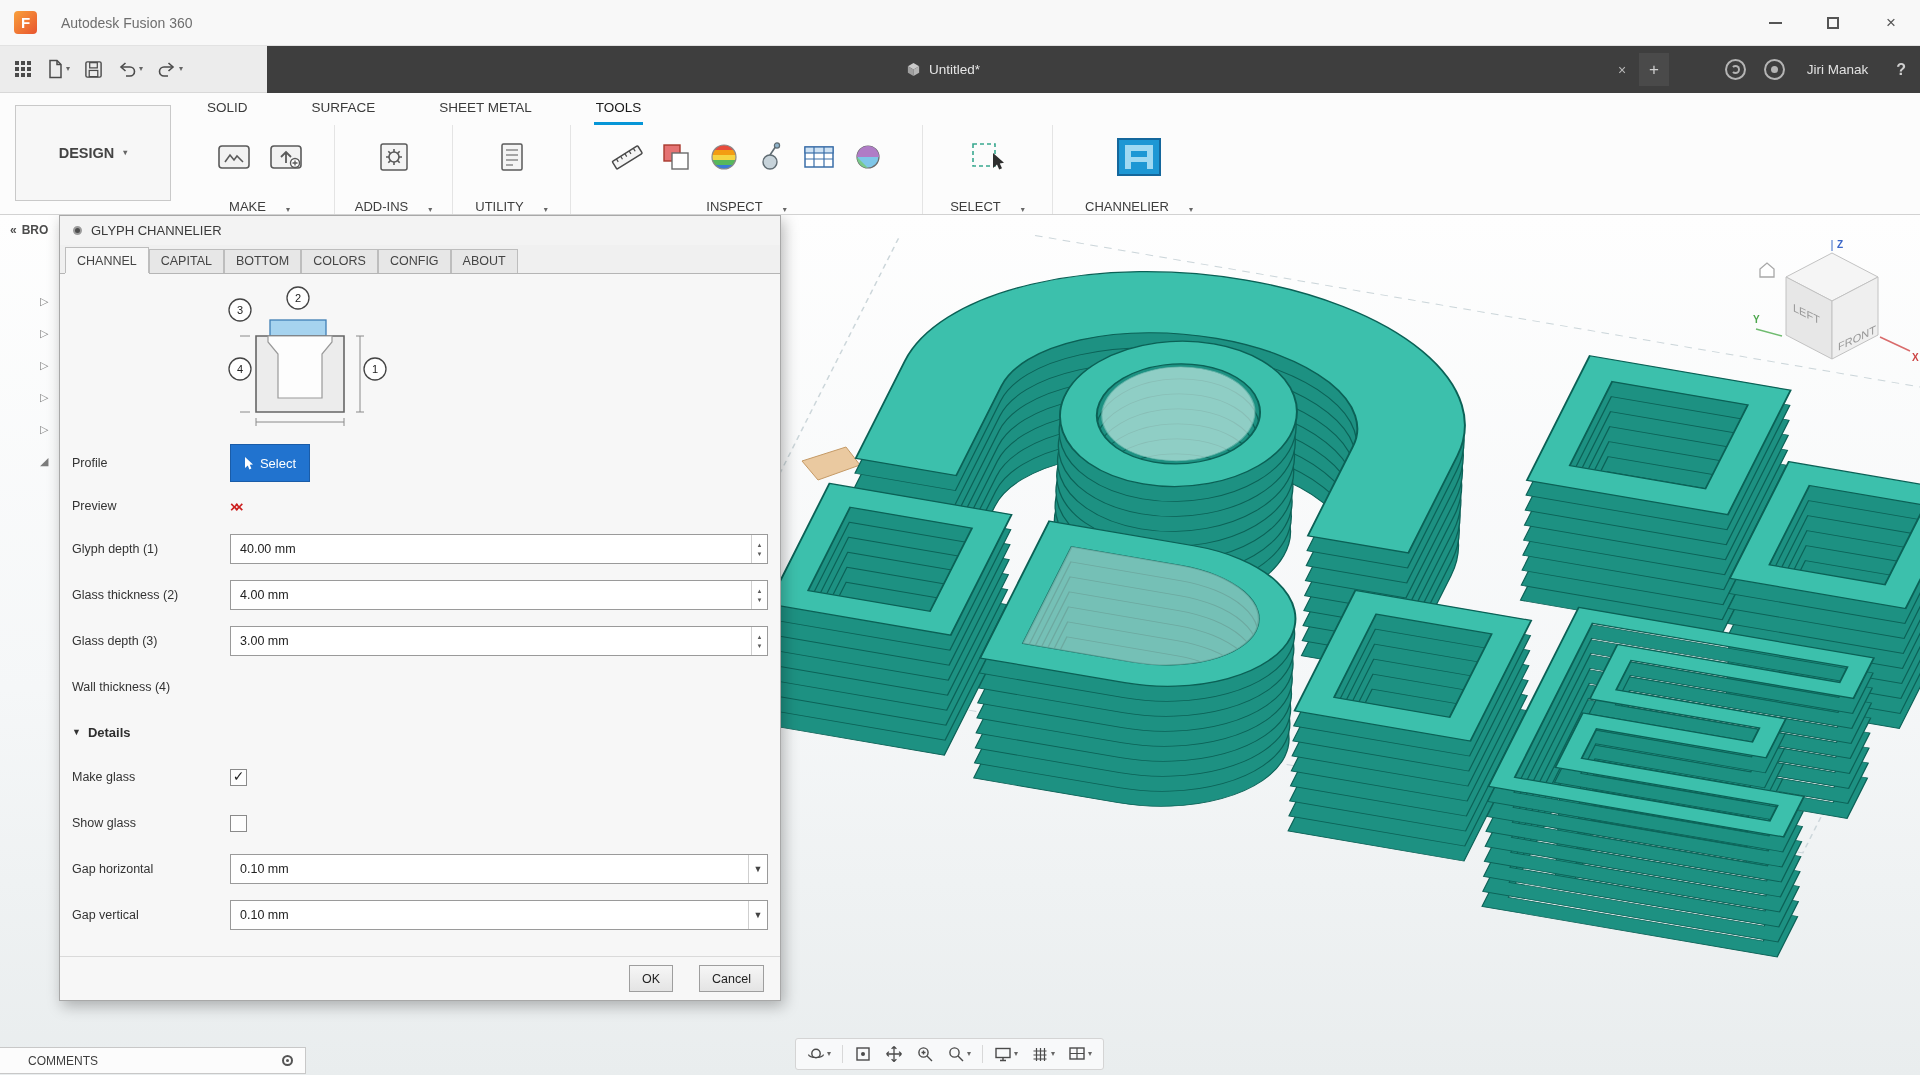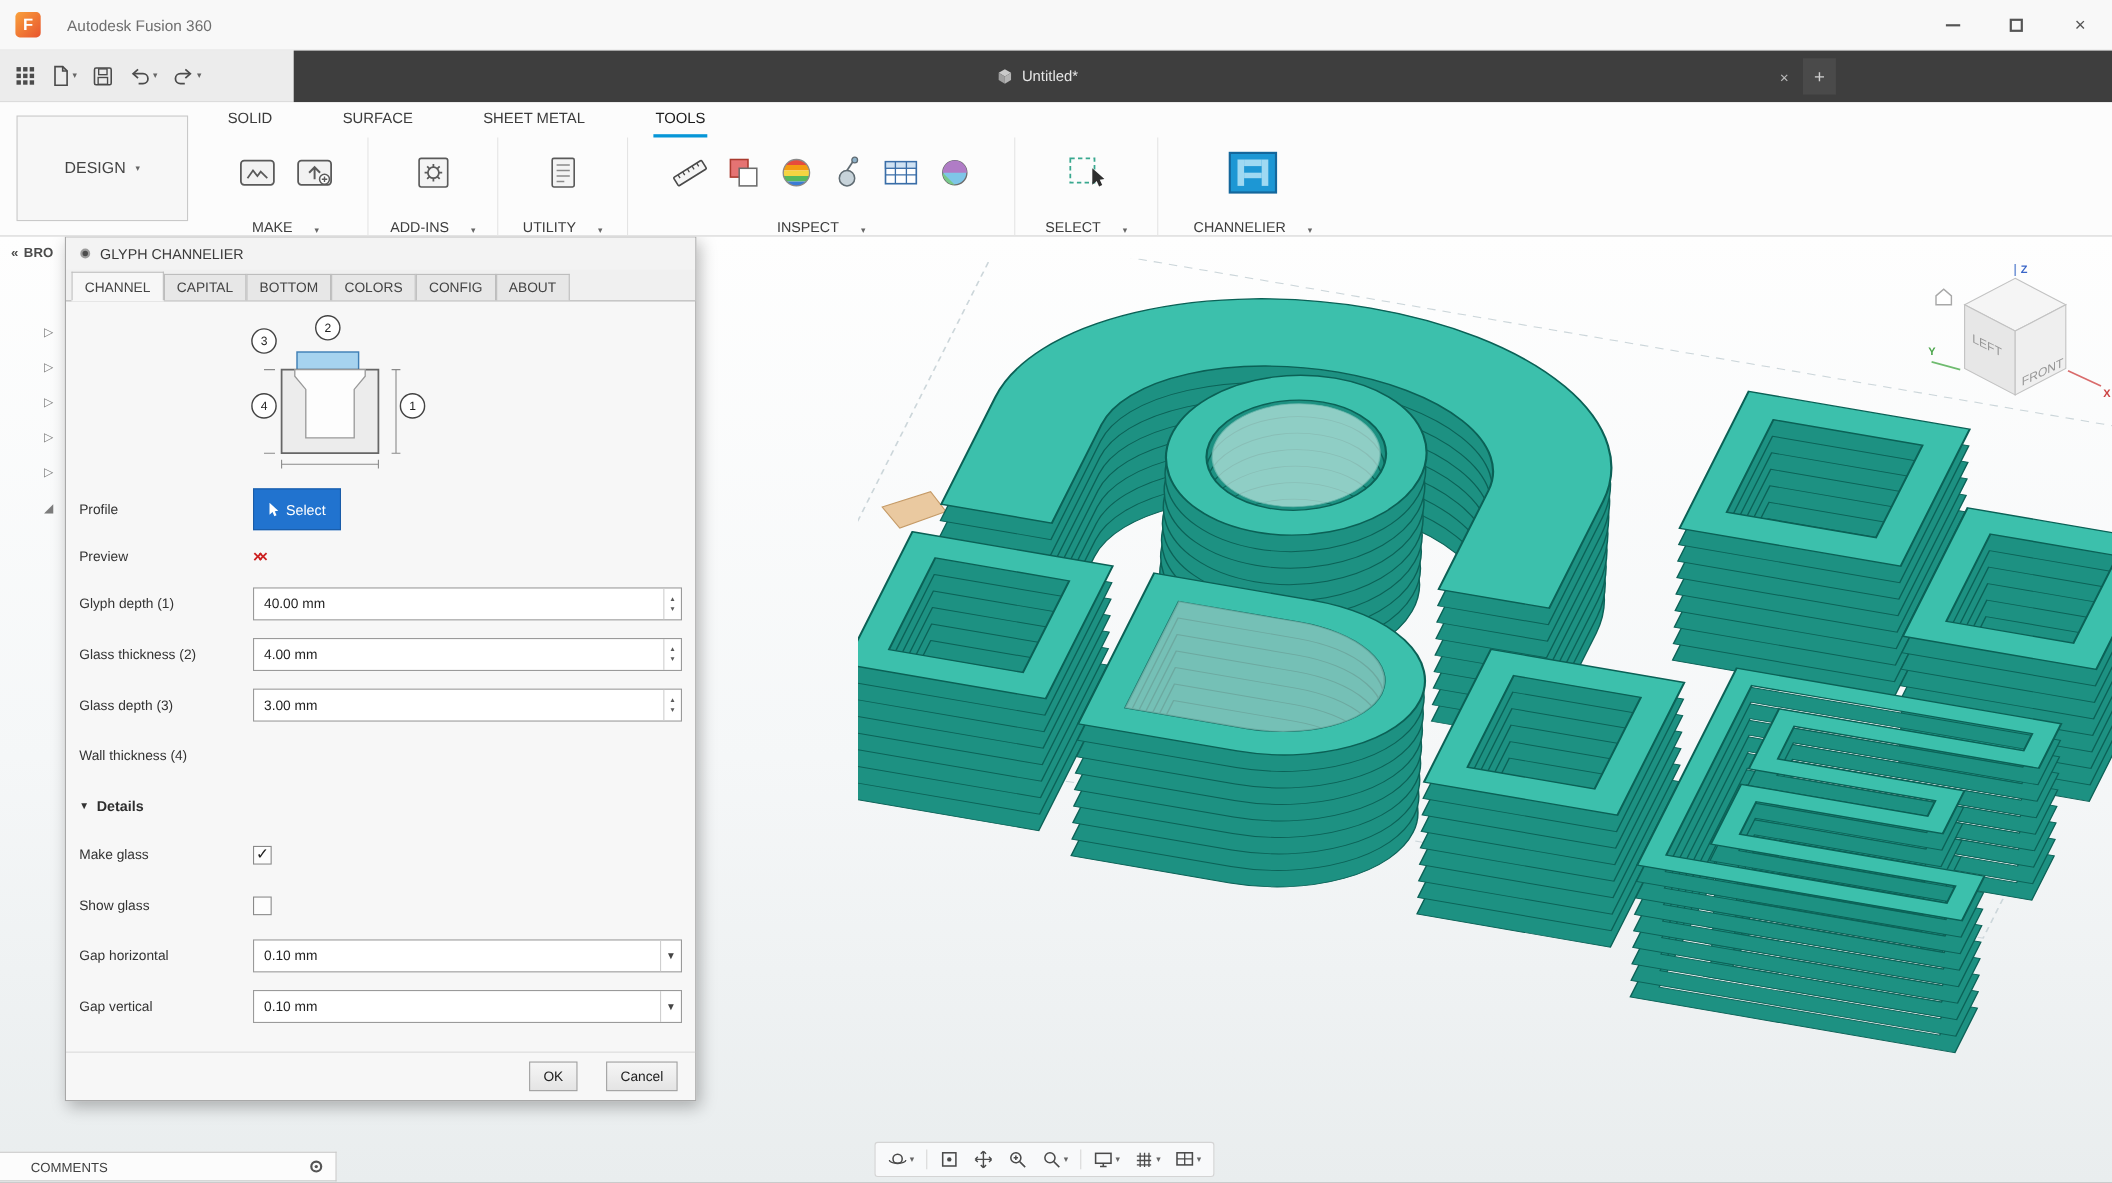--- a/index.html
+++ b/index.html
@@ -36,21 +36,21 @@
   .circle-icon{width:21px;height:21px;border:2px solid #b4b4b4;border-radius:50%;display:flex;align-items:center;justify-content:center}
   .circle-icon .dot{width:7px;height:7px;border-radius:50%;background:#b4b4b4}
   .circle-icon .arc{width:9px;height:9px;border:2px solid #b4b4b4;border-left-color:transparent;border-radius:50%}
   .user-name{color:#e2e2e2;font-size:13.5px;padding:0 4px}
   .help-q{color:#cfcfcf;font-size:16px;font-weight:bold;padding:0 6px}
 
   
   .ribbon{position:absolute;top:93px;left:0;right:0;height:122px;background:#fcfcfc;border-bottom:1px solid #d2d2d2;z-index:10}
   .design-btn{position:absolute;left:15px;top:12px;width:156px;height:96px;background:#f7f7f7;
               border:1px solid #c9c9c9;display:flex;align-items:center;justify-content:center;gap:9px;
-              font-weight:normal;color:#444;font-size:14.5px}
+              font-weight:bold;color:#444;font-size:14.5px}
   .ribbon-tabs{position:absolute;left:205px;top:0;height:32px;display:flex;gap:60px;align-items:center;color:#3b3b3b;font-size:13.5px}
   .ribbon-tab{height:100%;display:flex;align-items:center;border-bottom:3px solid transparent;padding:0 2px}
   .ribbon-tab.active{border-bottom-color:#0696d7;color:#1a1a1a}
   .ribbon-groups{position:absolute;left:185px;top:32px;right:0;height:89px;display:flex}
   .rgroup{display:flex;flex-direction:column;align-items:center;border-right:1px solid #e4e4e4;padding-top:2px}
   .rgroup .icons{flex:1;display:flex;align-items:center;justify-content:center;gap:16px}
   .rgroup .glabel{height:27px;display:flex;align-items:flex-end;gap:20px;font-size:13px;color:#3d3d3d}
   .g-make{width:150px}.g-addins{width:118px}.g-utility{width:118px}.g-inspect{width:352px}
   .g-select{width:130px}.g-chan{width:172px;border-right:none}
 
@@ -59,21 +59,21 @@
              background:linear-gradient(180deg,#fefefe 0%,#f5f7f8 55%,#e9edee 100%)}
   .model-svg{position:absolute;left:780px;top:20px;width:1140px;height:830px}
   .viewcube{position:absolute;left:1752px;top:22px;width:170px;height:150px}
 
   
   .browser-strip{position:absolute;left:0;top:0;width:59px;height:560px;z-index:4}
   .browser-head{display:flex;align-items:center;gap:5px;padding:8px 0 0 10px;color:#4c4c4c;font-size:12px;font-weight:bold;white-space:nowrap;overflow:hidden}
   .tree-col{position:absolute;left:40px;top:80px;display:flex;flex-direction:column;gap:19px;color:#7c7c7c;font-size:11px}
 
   
-  .dialog{position:absolute;left:59px;top:0;width:574px;height:786px;background:#f7f7f7;
+  .dialog{position:absolute;left:59px;top:0;width:722px;height:786px;background:#f7f7f7;
           border:1px solid #a8a8a8;box-shadow:3px 5px 14px rgba(0,0,0,.28);z-index:6;display:flex;flex-direction:column}
   .dlg-header{height:29px;display:flex;align-items:center;gap:9px;padding-left:13px;font-size:13px;color:#3a3a3a;background:#f3f3f3}
   .dlg-grip{width:9px;height:9px;border-radius:50%;background:#4c4c4c;border:2px solid #9c9c9c}
   .dlg-tabs{display:flex;align-items:flex-end;height:29px;padding-left:5px;border-bottom:1px solid #b5b5b5;background:#f0f0f0}
   .dlg-tab{padding:4px 11px 5px;font-size:12.5px;color:#444;background:#e7e7e7;border:1px solid #bdbdbd;border-bottom:none;margin-right:0}
   .dlg-tab.active{background:#f7f7f7;padding-top:6px;box-shadow:0 1px 0 #f7f7f7;position:relative;z-index:2}
   .dlg-body{flex:1;padding-top:6px}
   .diagram{position:relative;width:240px;height:150px;margin:4px 0 6px 150px}
   .drow{display:flex;align-items:center;height:46px;padding-left:12px}
   .drow-sm{height:40px}
@@ -180,20 +180,30 @@
           <polygon points="8,8 14,4.5 14,11.5 8,15" fill="#b4b4b4"></polygon>
         </svg>
         <span>Untitled*</span>
       </div>
       <div class="tab-close">
           <span>×</span>
         </div>
       <div class="new-tab">
           <span>+</span>
         </div>
+      <div class="strip-right">
+        <div class="circle-icon">
+            <span class="arc"></span>
+          </div>
+        <div class="circle-icon">
+            <span class="dot"></span>
+          </div>
+        <div class="user-name">Jiri Manak</div>
+        <div class="help-q">?</div>
+      </div>
     </div>
   </div>
 
   <div class="ribbon">
     <div class="design-btn">
       <span>DESIGN</span>
       <span class="caret">▾</span>
     </div>
     <div class="ribbon-tabs">
       <div class="ribbon-tab">SOLID</div>

